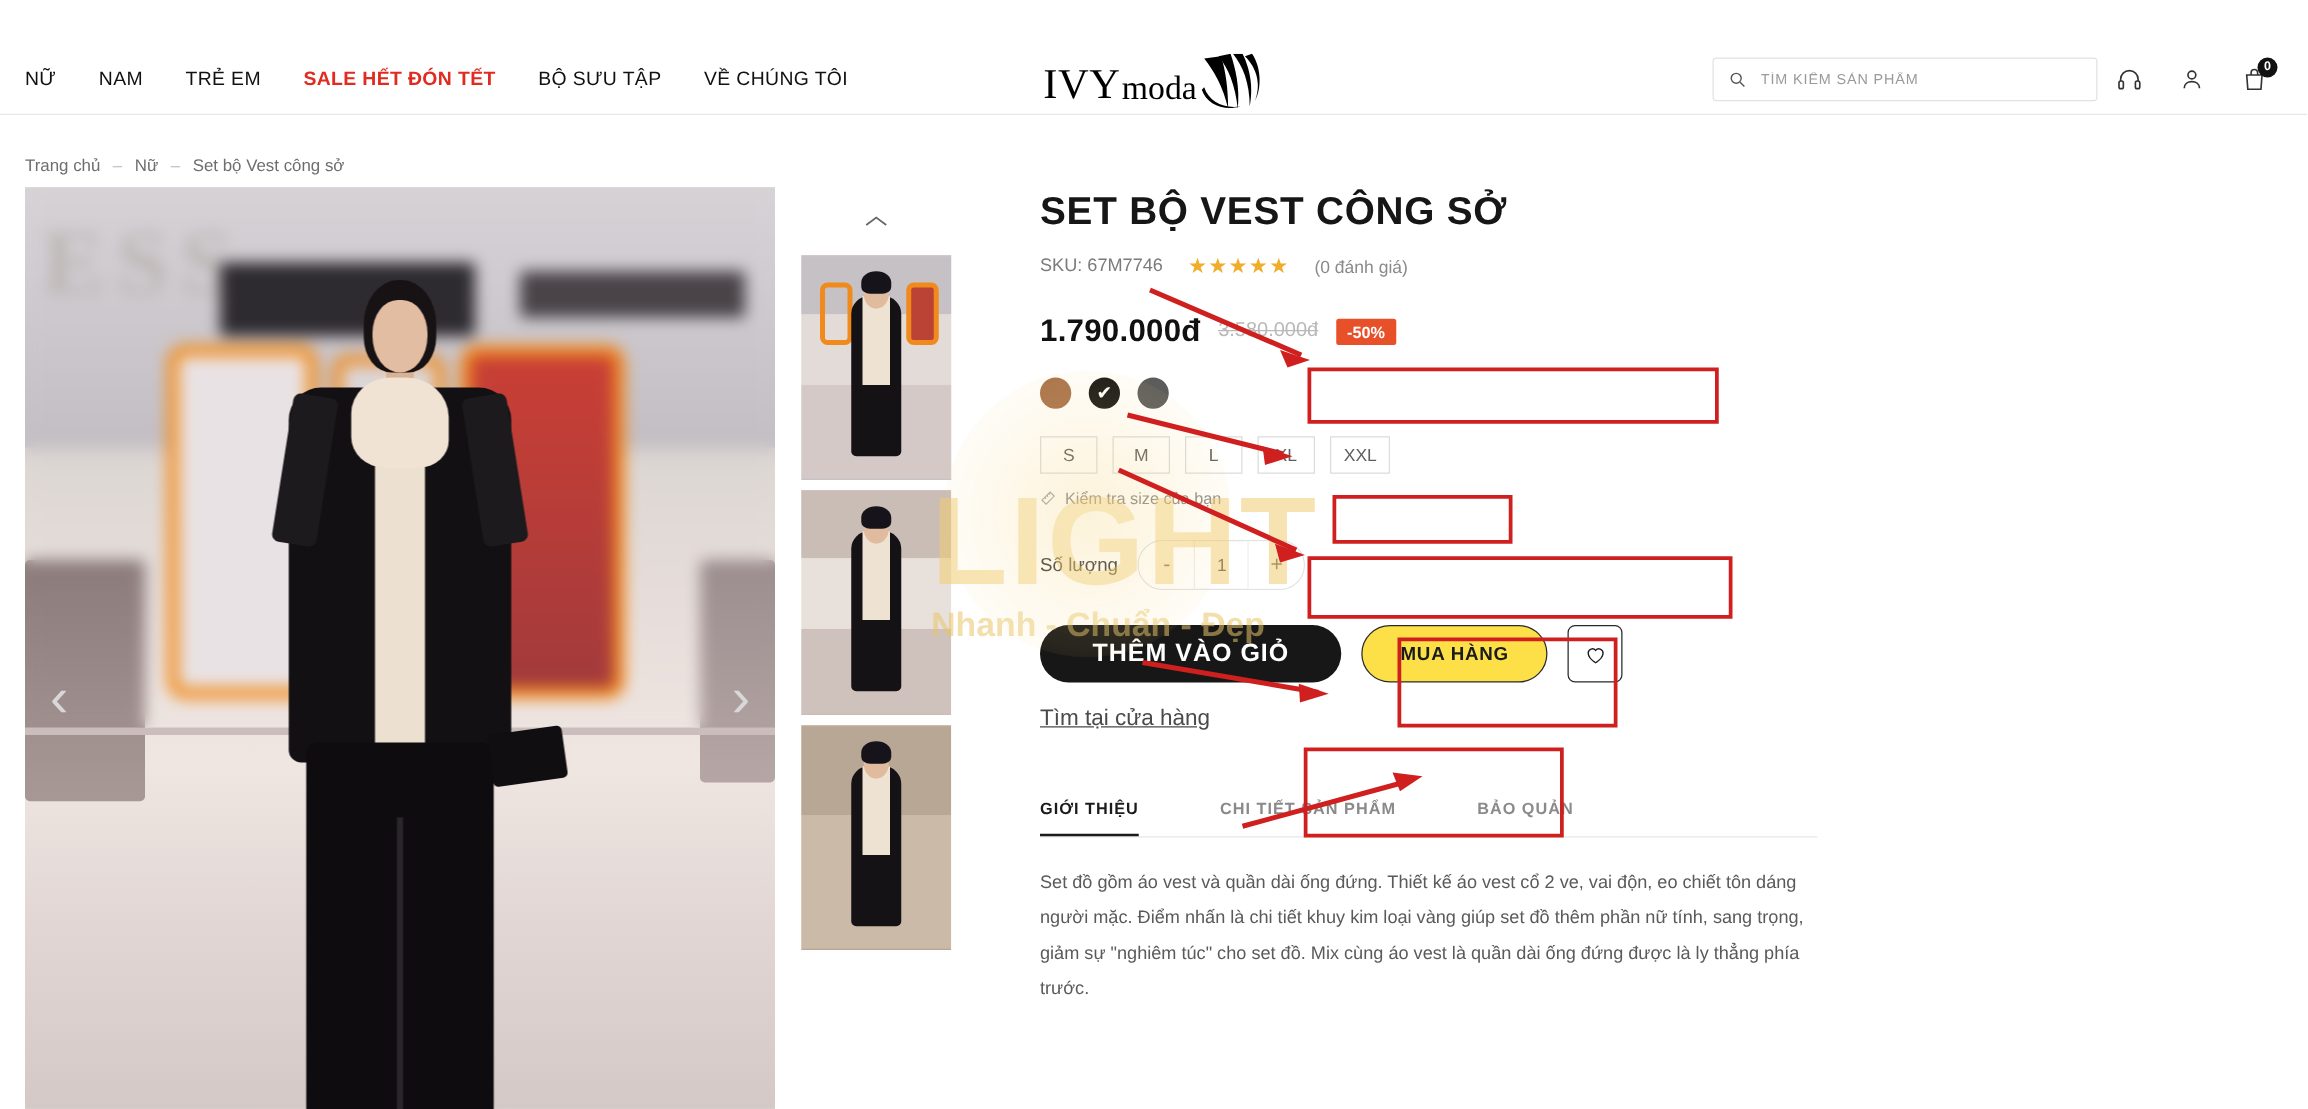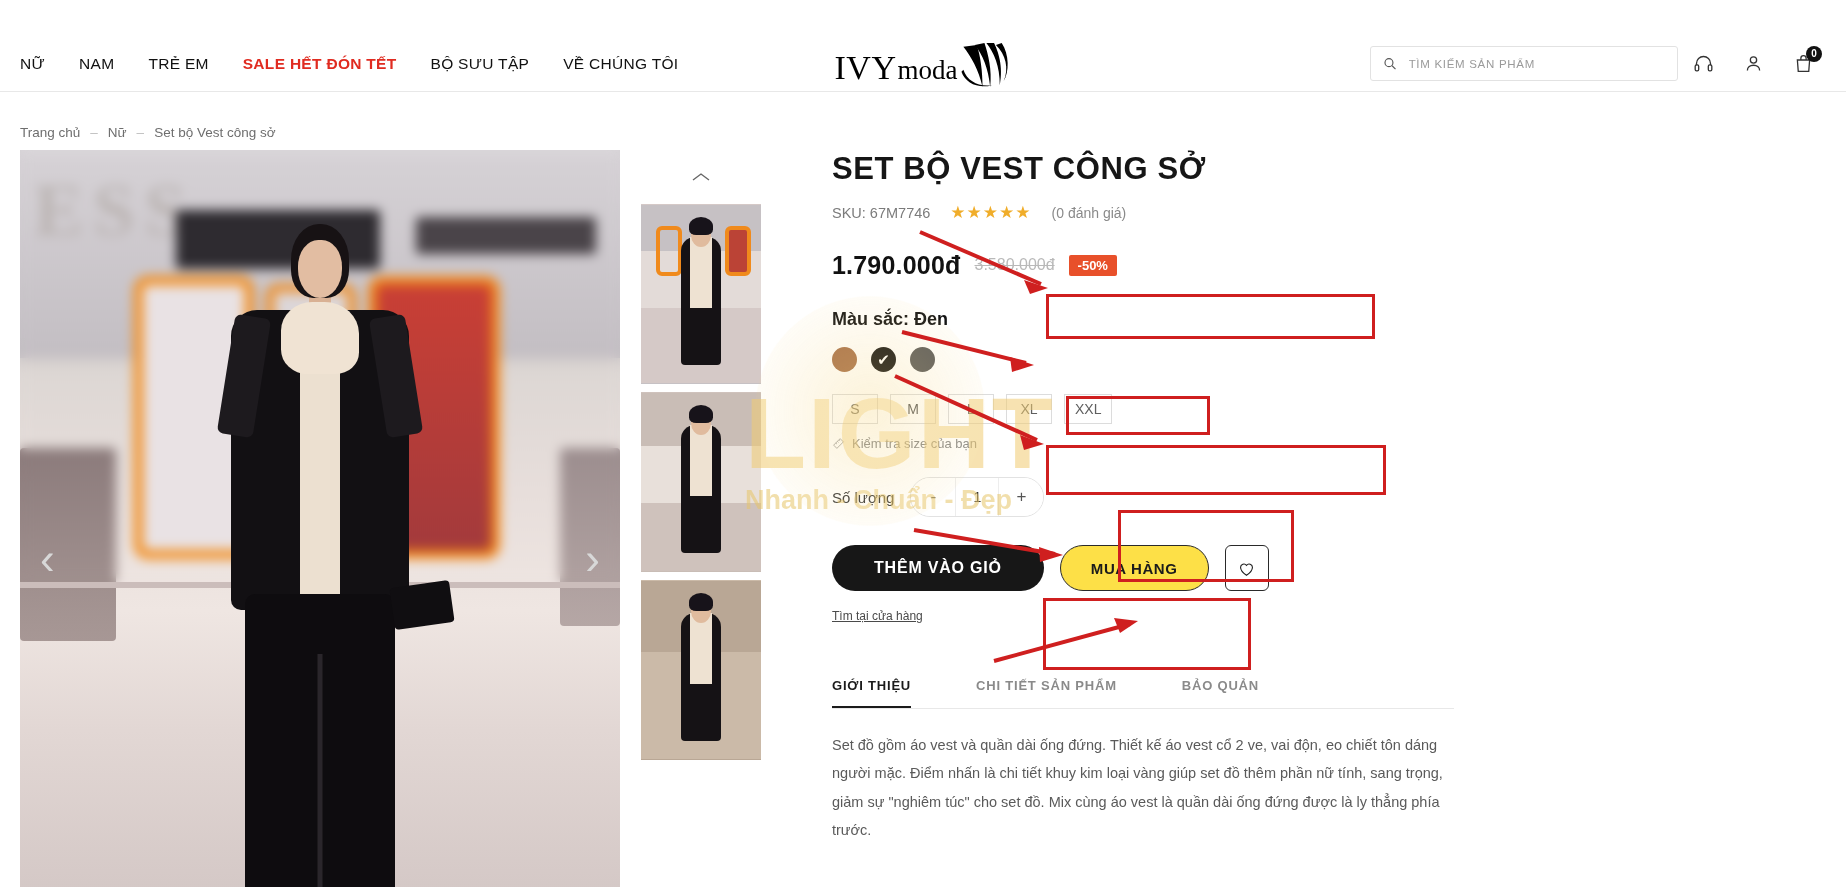--- a/index.html
+++ b/index.html
@@ -349,36 +349,36 @@
     font-size: 17px; color: #555; cursor: pointer; background: #fff;
   }
   .qty-val {
     width: 44px; text-align: center; font-size: 14px; color: #333;
     border-left: 1px solid #ededed; border-right: 1px solid #ededed; line-height: 38px;
   }
 
   .cta-row { display: flex; align-items: center; gap: 16px; margin-top: 26px; }
   .btn-add {
     background: #171717; color: #fff;
-    font-size: 16px; font-weight: 700; letter-spacing: 0.8px;
+    font-size: 20px; font-weight: 700; letter-spacing: 0.8px;
     height: 46px; padding: 0 42px; border: 0; border-radius: 23px; cursor: pointer;
     font-family: "Liberation Sans", sans-serif;
   }
   .btn-buy {
     background: #fde047; color: #1b1b1b;
     font-size: 15px; font-weight: 600; letter-spacing: 0.6px;
     height: 46px; padding: 0 30px; border: 1px solid #2a2a2a; border-radius: 23px; cursor: pointer;
     font-family: "Liberation Sans", sans-serif;
   }
   .btn-wish {
     width: 44px; height: 46px; border: 1px solid #2a2a2a; border-radius: 6px;
     display: flex; align-items: center; justify-content: center; cursor: pointer; background: #fff;
   }
   .store-link {
-    margin-top: 18px; font-size: 12px; color: #4a4a4a;
+    margin-top: 18px; font-size: 18px; color: #4a4a4a;
     text-decoration: underline; cursor: pointer; display: inline-block;
   }
 
   .tabs {
     display: flex; gap: 65px;
     margin-top: 54px;
     border-bottom: 1px solid #e8e8e8;
     width: 622px;
   }
   .tab {
@@ -558,21 +558,20 @@
         <span class="stars">★★★★★</span>
         <span class="rating-count">(0 đánh giá)</span>
       </div>
 
       <div class="price-row">
         <span class="price-now">1.790.000đ</span>
         <span class="price-old">3.580.000đ</span>
         <span class="badge-off">-50%</span>
       </div>
 
-      <div class="color-label">Màu sắc: Đen</div>
       <div class="swatches">
         <div class="swatch" style="background:#a8714a"></div>
         <div class="swatch" style="background:#141414">
           <span class="check">✔</span>
         </div>
         <div class="swatch" style="background:#5c5c5c"></div>
       </div>
 
       <div class="sizes">
         <div class="size-btn">S</div>

